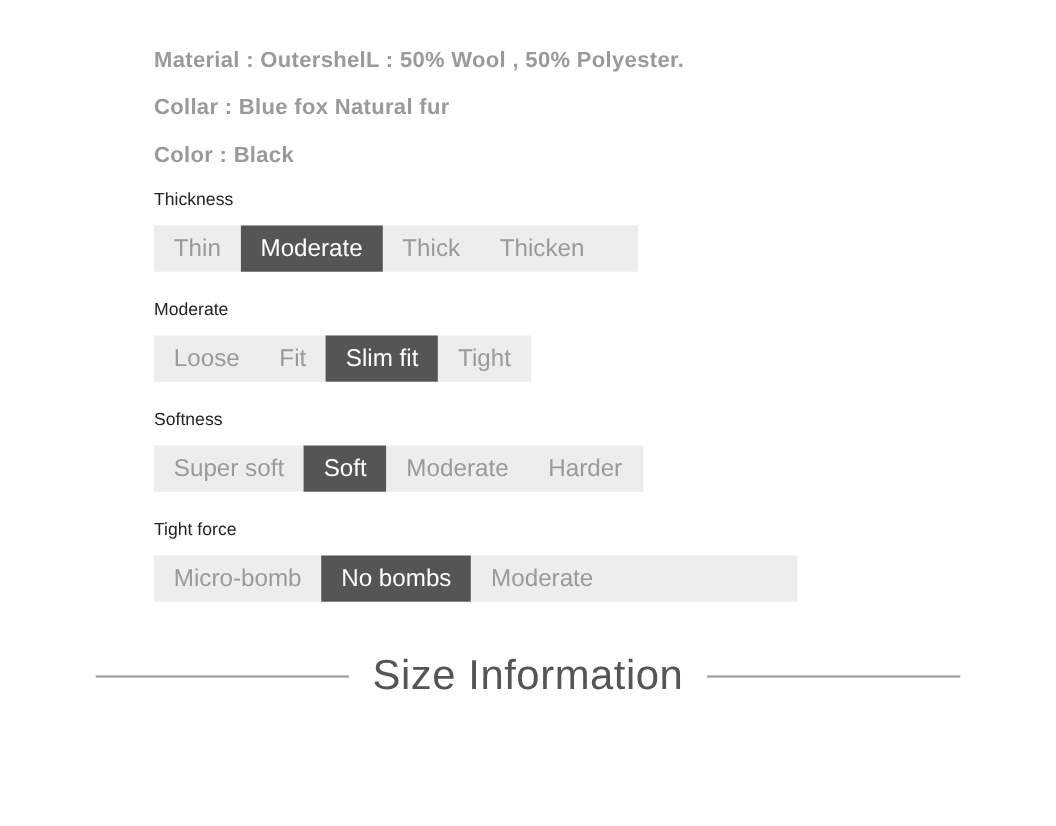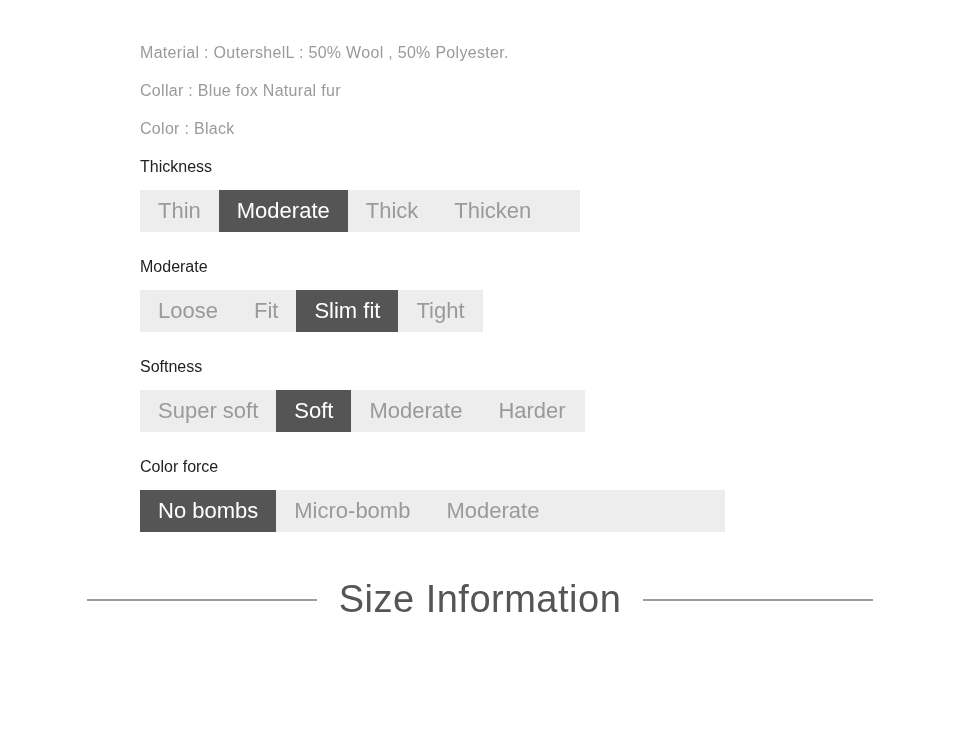--- a/index.html
+++ b/index.html
@@ -8,25 +8,25 @@
     width: 960px;
     font-family: "Helvetica Neue", Helvetica, Arial, sans-serif;
     background: #fff;
     color: #222;
   }
   .wrap {
     padding: 44px 0 0 140px;
     box-sizing: border-box;
   }
   .spec-line {
-    font-size: 16px;
+    font-size: 20px;
     color: #9a9a9a;
     margin-bottom: 20px;
     letter-spacing: .3px;
-    font-weight: 400;
+    font-weight: 700;
   }
   .cat {
     margin-top: 10px;
   }
   .cat-title {
     font-size: 16px;
     color: #222;
     font-weight: 400;
     margin: 0 0 14px 0;
   }
@@ -103,24 +103,24 @@
       <div class="cat">
         <div class="cat-title">Softness</div>
         <div class="cat-options" style="min-width: 445px;">
           <div class="opt">Super soft</div>
           <div class="opt selected">Soft</div>
           <div class="opt">Moderate</div>
           <div class="opt">Harder</div>
         </div>
       </div>
       <div class="cat">
-        <div class="cat-title">Color force</div>
+        <div class="cat-title">Tight force</div>
         <div class="cat-options" style="min-width: 585px;">
+          <div class="opt">Micro-bomb</div>
           <div class="opt selected">No bombs</div>
-          <div class="opt">Micro-bomb</div>
           <div class="opt">Moderate</div>
         </div>
       </div>
     </div>
 
 </div>
 
 <div class="size-info">
   <div class="line"></div>
   <div class="size-info-text">Size Information</div>

